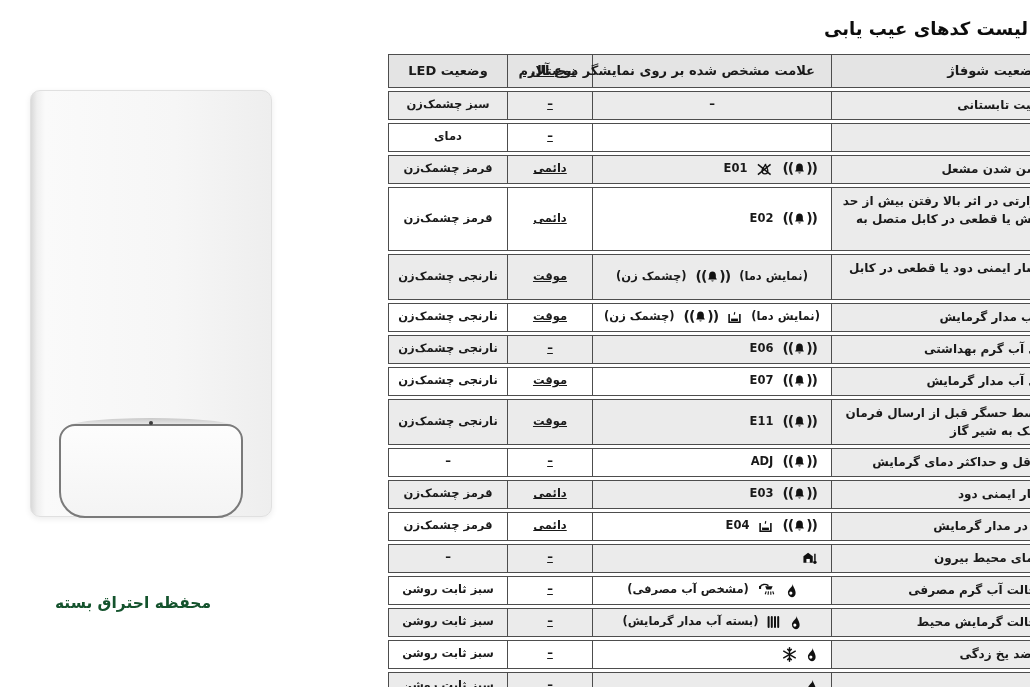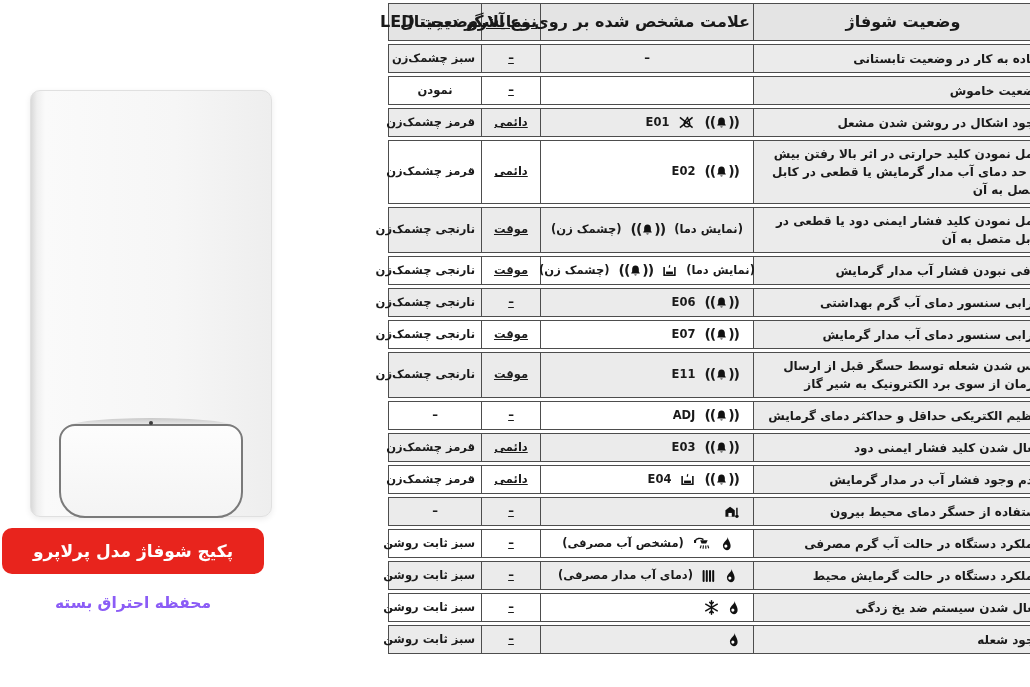--- a/index.html
+++ b/index.html
@@ -30,40 +30,40 @@
     background:linear-gradient(180deg,#fdfdfd 0,#f4f4f4 100%);
   }
   .badge{
     position:absolute;left:2px;top:528px;width:262px;height:46px;
     background:#e8241d;border-radius:10px;
     display:flex;align-items:center;justify-content:center;
     color:#ffffff;font-size:17px;font-weight:700;direction:rtl;
   }
   .caption{
     position:absolute;left:2px;top:594px;width:262px;
-    text-align:center;font-size:15.5px;font-weight:700;color:#8b5cf6;direction:rtl;
+    text-align:center;font-size:15.5px;font-weight:700;color:#14532d;direction:rtl;
   }
 
   
   .right-panel{position:absolute;left:388px;top:0;width:642px;}
   .title{
     margin:18px 2px 12px 0;text-align:right;direction:rtl;
     font-size:18px;font-weight:700;color:#0d0d0d;
   }
   table.codes{
     width:640px;border-collapse:separate;border-spacing:0 3px;
     direction:rtl;table-layout:fixed;
   }
   .codes th,.codes td{
     border:1px solid #4d4d4d;border-left:none;
     font-size:12px;font-weight:700;line-height:1.5;
     padding:4px 6px;vertical-align:middle;
   }
   .codes th:last-child,.codes td:last-child{border-left:1px solid #4d4d4d;}
-  .codes th{background:#e4e4e4;text-align:center;white-space:nowrap;font-size:16px;padding:6px 3px;}
+  .codes th{background:#e4e4e4;text-align:center;white-space:nowrap;font-size:13px;padding:6px 16px;}
   .col-status{width:292px;}
   .col-display{width:206px;}
   .col-alarm{width:52px;text-decoration:underline;}
   .col-led{width:86px;}
   tbody tr:nth-child(odd)  td{background:#ebebeb;}
   tbody tr:nth-child(even) td{background:#ffffff;}
   tbody td.status{background:#ebebeb !important;text-align:right;padding-right:10px;}
   tbody td.alarm,tbody td.led{text-align:center;white-space:nowrap;font-size:11.5px;}
   tbody td.display{padding:3px 14px;}
   .tokens{display:flex;direction:ltr;align-items:center;justify-content:flex-end;gap:9px;min-height:21px;}
@@ -76,25 +76,25 @@
 <body>
 
 <div class="page">
 
   <div class="left-panel">
     <div class="boiler">
       <div class="panel-strip"></div>
       <div class="panel-door"></div>
       <div class="panel-dot"></div>
     </div>
-    <div class="badge">پکیج شوفاژ مدل پرلاپرو</div>
     <div class="caption">محفظه احتراق بسته</div>
   </div>
 
   <div class="right-panel">
+    <h1 class="title">لیست کدهای عیب یابی</h1>
     <table class="codes">
       <thead>
         <tr>
           <th class="col-status">وضعیت شوفاژ</th>
           <th class="col-display">علامت مشخص شده بر روی نمایشگر دیجیتال</th>
           <th class="col-alarm">نوع آلارم</th>
           <th class="col-led">وضعیت LED</th>
         </tr>
       </thead>
       <tbody id="rows">
@@ -107,21 +107,21 @@
             </td>
             <td class="alarm col-alarm">–</td>
             <td class="led col-led">سبز چشمک‌زن</td>
           </tr>
           <tr>
             <td class="status col-status">وضعیت خاموش</td>
             <td class="display col-display">
               <div class="tokens center"></div>
             </td>
             <td class="alarm col-alarm">–</td>
-            <td class="led col-led">نمودن</td>
+            <td class="led col-led">دمای</td>
           </tr>
           <tr>
             <td class="status col-status">وجود اشکال در روشن شدن مشعل</td>
             <td class="display col-display">
               <div class="tokens">
                 <span class="tok-text">E01</span>
                 <span class="icon">
                   <svg width="17" height="15" viewBox="0 0 18 16">
                     <path d="M10 2c.3 2.6-3.6 4.2-3.6 7.1 0 2.1 1.4 3.6 3.1 3.6s3-1.4 3-3.4C12.5 6.2 10.3 5.2 10 2z" fill="none" stroke="#111" stroke-width="1.4"></path>
                     <line x1="2" y1="2.5" x2="15.5" y2="13.5" stroke="#111" stroke-width="1.6"></line>
@@ -360,21 +360,21 @@
                 </span>
               </div>
             </td>
             <td class="alarm col-alarm">–</td>
             <td class="led col-led">سبز ثابت روشن</td>
           </tr>
           <tr>
             <td class="status col-status">عملکرد دستگاه در حالت گرمایش محیط</td>
             <td class="display col-display">
               <div class="tokens center">
-                <span class="tok-text">(دمای آب مدار مصرفی)</span>
+                <span class="tok-text">(بسته آب مدار گرمایش)</span>
                 <span class="icon">
                   <svg width="14" height="14" viewBox="0 0 14 14">
                     <rect x="0.6" y="1" width="2" height="12" rx="1" fill="#111"></rect>
                     <rect x="3.8" y="1" width="2" height="12" rx="1" fill="#111"></rect>
                     <rect x="7" y="1" width="2" height="12" rx="1" fill="#111"></rect>
                     <rect x="10.2" y="1" width="2" height="12" rx="1" fill="#111"></rect>
                   </svg>
                 </span>
                 <span class="icon">
                   <svg width="11" height="15" viewBox="0 0 12 16">

